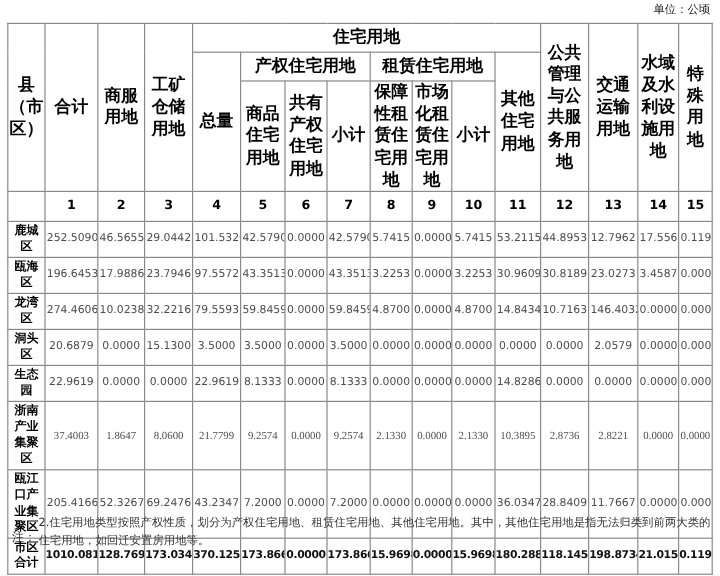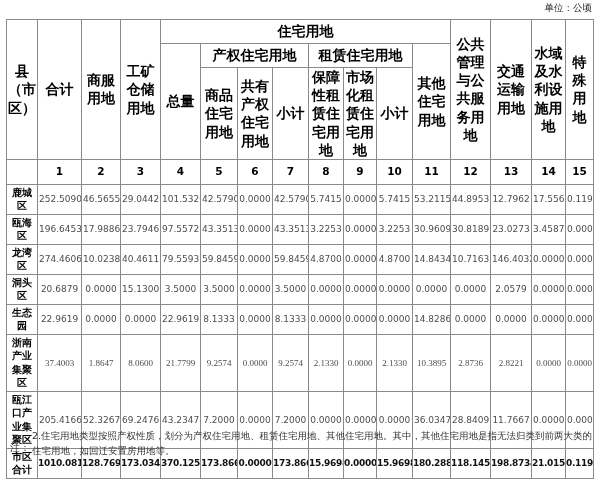--- a/index.html
+++ b/index.html
@@ -159,21 +159,21 @@
         <td class="num">30.9609</td>
         <td class="num">30.8189</td>
         <td class="num">23.0273</td>
         <td class="num">3.4587</td>
         <td class="num">0.0000</td>
       </tr>
       <tr>
         <td class="rowlabel">龙湾区</td>
         <td class="num">274.4606</td>
         <td class="num">10.0238</td>
-        <td class="num">40.4611</td>
+        <td class="num">32.2216</td>
         <td class="num">79.5593</td>
         <td class="num">59.8459</td>
         <td class="num">0.0000</td>
         <td class="num">59.8459</td>
         <td class="num">4.8700</td>
         <td class="num">0.0000</td>
         <td class="num">4.8700</td>
         <td class="num">14.8434</td>
         <td class="num">10.7163</td>
         <td class="num">146.4032</td>

